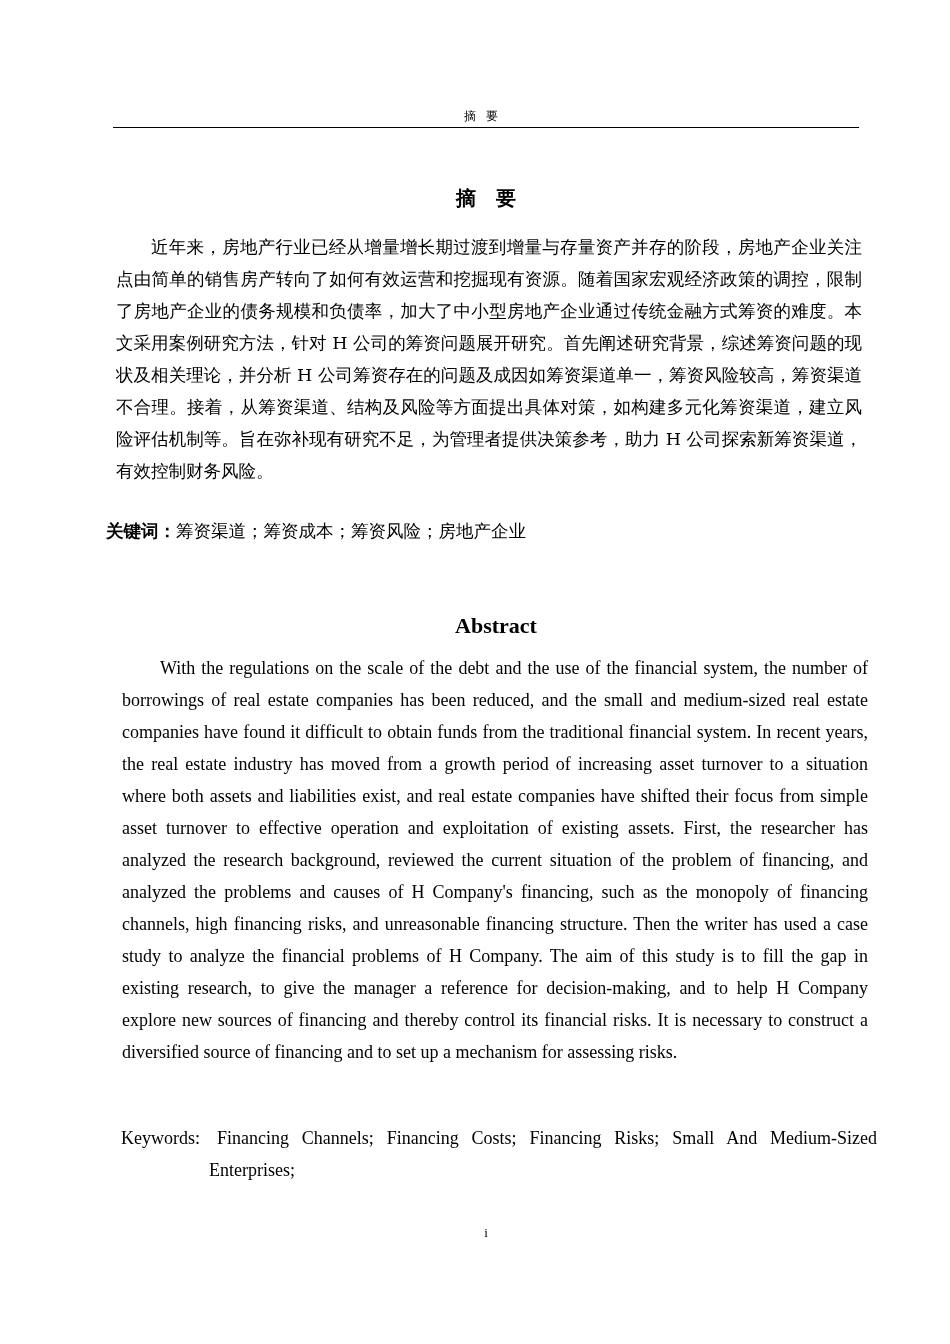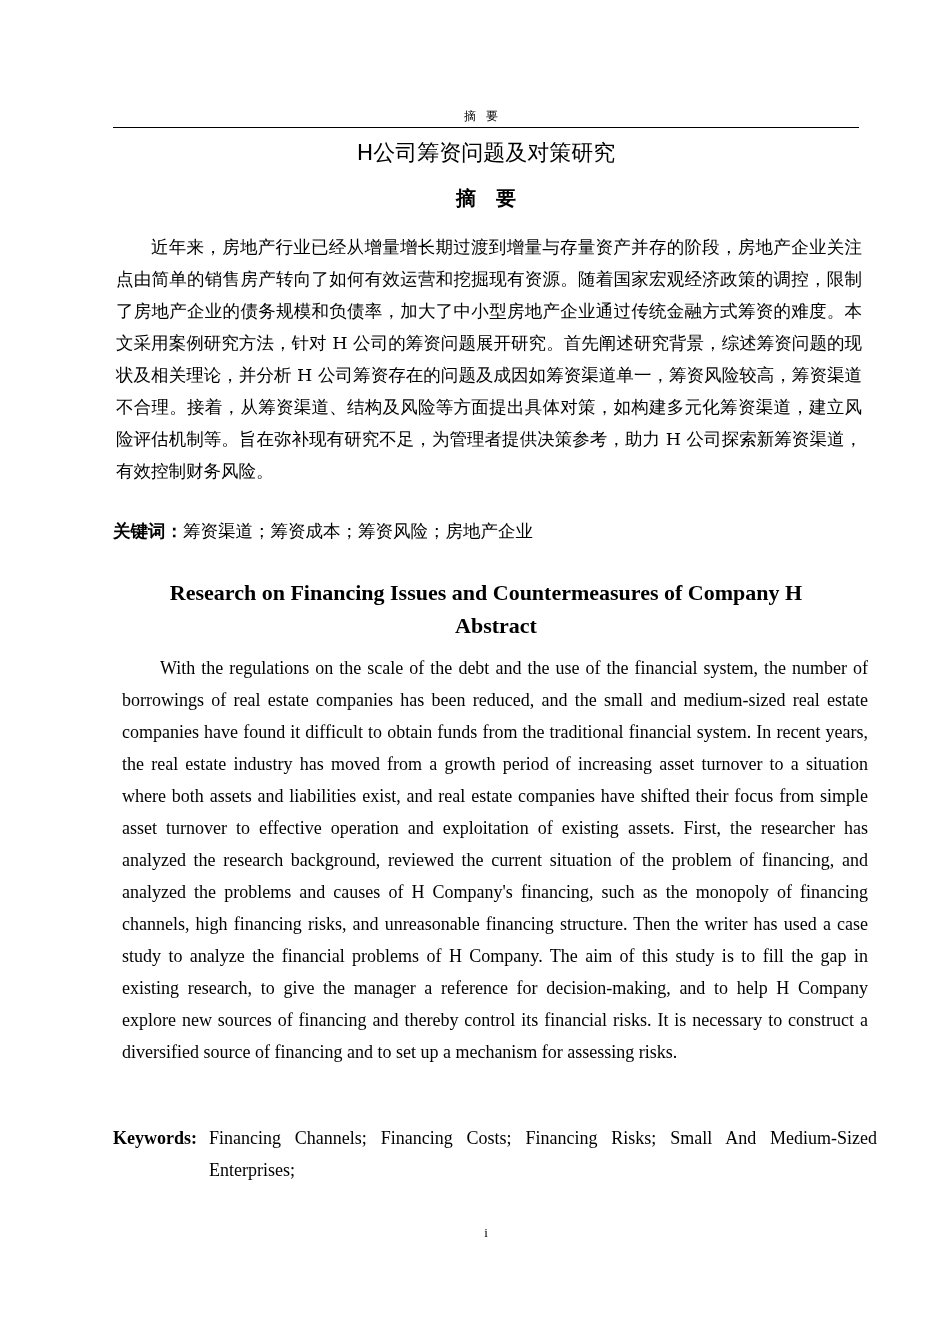--- a/index.html
+++ b/index.html
@@ -71,21 +71,21 @@
       width: 746px;
       font-size: 17.5px;
       line-height: 32px;
       text-align: justify;
       text-indent: 2em;
       font-family: "DejaVu Serif", serif;
       margin: 3px;
     }
     .cn-keywords {
       position: absolute;
-      left: 113px;
+      left: 106px;
       top: 515px;
       width: 746px;
       font-size: 17.5px;
       line-height: 32px;
       font-family: "DejaVu Serif", serif;
     }
     .cn-keywords .kw-label {
       font-weight: bold;
       font-family: "DejaVu Sans", sans-serif;
     }
@@ -131,54 +131,53 @@
       font-size: 18px;
       line-height: 32px;
       text-align: justify;
       font-family: "Liberation Serif", serif;
       padding-left: 96px;
       text-indent: -96px;
       box-sizing: border-box;
       word-spacing: 3px;
     }
     .en-keywords .kw-label {
-      font-weight: bold;
+      font-weight: normal;
       display: inline-block;
       width: 96px;
       text-indent: 0;
+      margin-left: 8px;
     }
     .page-number {
       position: absolute;
       left: 113px;
       top: 1225px;
       width: 746px;
       text-align: center;
       font-size: 13px;
       line-height: 16px;
       font-family: "Liberation Serif", serif;
     }
   </style>
 </head>
 <body>
 
 <div class="page">
 
   <div class="running-header">摘要</div>
   <div class="header-rule"></div>
 
-  <div class="cn-title">H公司筹资问题及对策研究</div>
   <div class="cn-abstract-heading">摘要</div>
 
   <p class="cn-body">近年来，房地产行业已经从增量增长期过渡到增量与存量资产并存的阶段，房地产企业关注点由简单的销售房产转向了如何有效运营和挖掘现有资源。随着国家宏观经济政策的调控，限制了房地产企业的债务规模和负债率，加大了中小型房地产企业通过传统金融方式筹资的难度。本文采用案例研究方法，针对 H 公司的筹资问题展开研究。首先阐述研究背景，综述筹资问题的现状及相关理论，并分析 H 公司筹资存在的问题及成因如筹资渠道单一，筹资风险较高，筹资渠道不合理。接着，从筹资渠道、结构及风险等方面提出具体对策，如构建多元化筹资渠道，建立风险评估机制等。旨在弥补现有研究不足，为管理者提供决策参考，助力 H 公司探索新筹资渠道，有效控制财务风险。</p>
 
   <div class="cn-keywords">
     <span class="kw-label">关键词：</span><span>筹资渠道；筹资成本；筹资风险；房地产企业</span>
   </div>
 
-  <div class="en-title">Research on Financing Issues and Countermeasures of Company H</div>
   <div class="en-abstract-heading">Abstract</div>
 
   <p class="en-body">With the regulations on the scale of the debt and the use of the financial system, the number of borrowings of real estate companies has been reduced, and the small and medium-sized real estate companies have found it difficult to obtain funds from the traditional financial system. In recent years, the real estate industry has moved from a growth period of increasing asset turnover to a situation where both assets and liabilities exist, and real estate companies have shifted their focus from simple asset turnover to effective operation and exploitation of existing assets. First, the researcher has analyzed the research background, reviewed the current situation of the problem of financing, and analyzed the problems and causes of H Company's financing, such as the monopoly of financing channels, high financing risks, and unreasonable financing structure. Then the writer has used a case study to analyze the financial problems of H Company. The aim of this study is to fill the gap in existing research, to give the manager a reference for decision-making, and to help H Company explore new sources of financing and thereby control its financial risks. It is necessary to construct a diversified source of financing and to set up a mechanism for assessing risks.</p>
 
   <div class="en-keywords">
     <span class="kw-label">Keywords:</span><span>Financing Channels; Financing Costs; Financing Risks; Small And Medium-Sized Enterprises;</span>
   </div>
 
   <div class="page-number">i</div>
 

